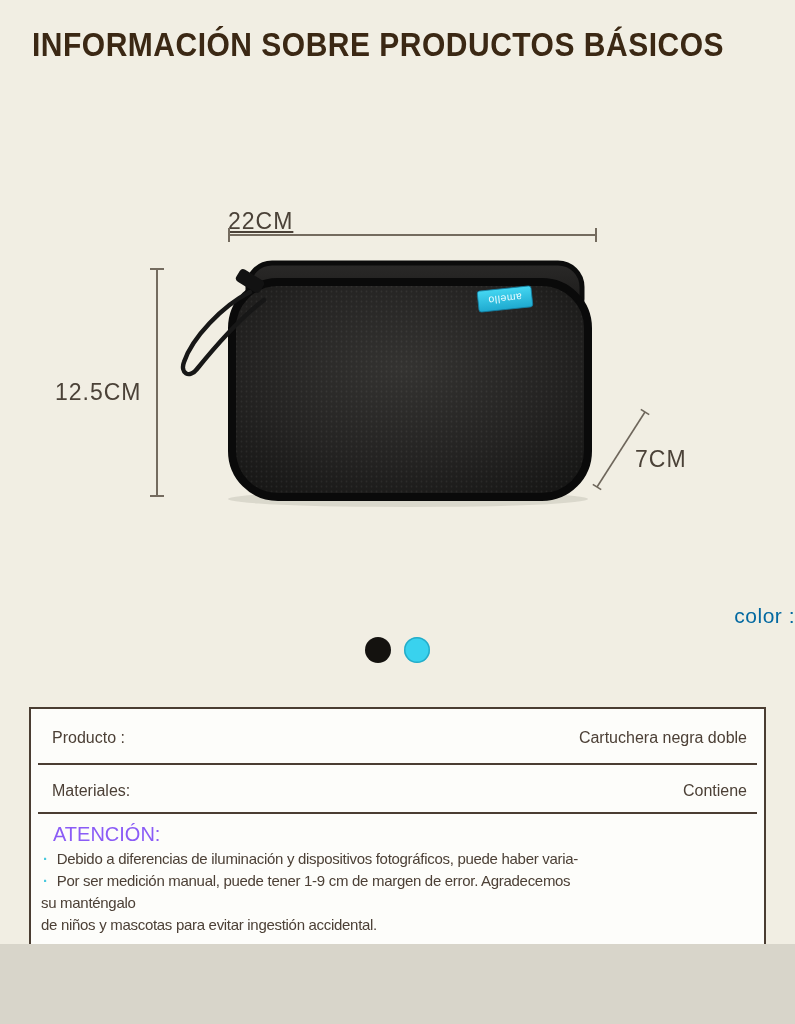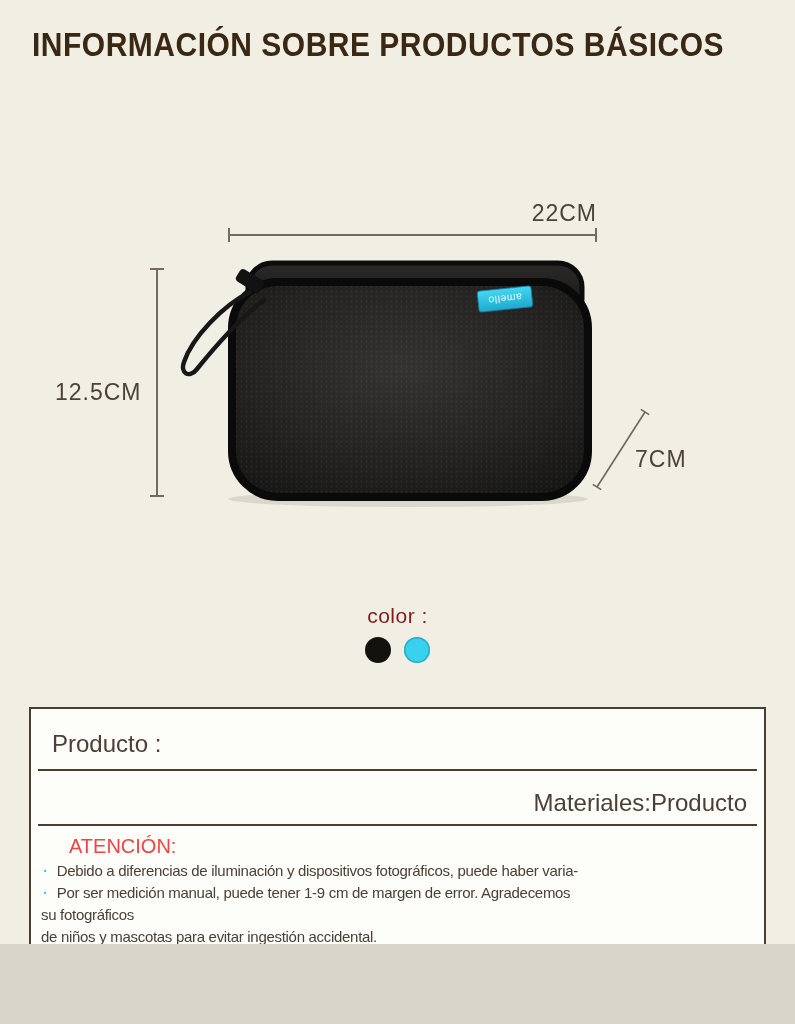--- a/index.html
+++ b/index.html
@@ -9,50 +9,50 @@
     font-family:"Liberation Sans",sans-serif;color:#4c4036;
   }
   
   .page-title{
     position:absolute;left:32px;top:26px;margin:0;
     font-size:30px;font-weight:bold;letter-spacing:.5px;white-space:nowrap;
     color:#3b2814;transform:scale(1.0,1.12);transform-origin:left top;
   }
   
   .dim-label{position:absolute;font-size:23px;letter-spacing:1px;color:#4b4238;text-align:right;}
-  .dim-w-label{left:228px;top:200px;width:369px;text-align:right;}
+  .dim-w-label{left:228px;top:208px;width:369px;text-align:left;text-decoration:underline;}
   .dim-h-label{left:55px;top:379px;}
   .dim-d-label{left:635px;top:446px;}
   .dim-w-line{position:absolute;left:228px;top:234px;width:369px;height:2px;background:#746b5f;}
   .dim-w-line::before,.dim-w-line::after{
     content:"";position:absolute;top:-6px;width:2px;height:14px;background:#746b5f;}
   .dim-w-line::before{left:0;} .dim-w-line::after{right:0;}
   .dim-h-line{position:absolute;left:156px;top:268px;width:2px;height:229px;background:#746b5f;}
   .dim-h-line::before,.dim-h-line::after{
     content:"";position:absolute;left:-6px;width:14px;height:2px;background:#746b5f;}
   .dim-h-line::before{top:0;} .dim-h-line::after{bottom:0;}
   .photo-svg{position:absolute;left:110px;top:250px;width:560px;height:270px;}
   
-  .color-label{position:absolute;left:0;right:0;top:604px;text-align:center;
-    font-size:21px;color:#7f1d1d;letter-spacing:.5px;}
+  .color-label{position:absolute;left:0;right:0;top:604px;text-align:right;
+    font-size:21px;color:#0369a1;letter-spacing:.5px;}
   .swatch-row{position:absolute;left:0;right:0;top:637px;display:flex;
     justify-content:center;align-items:center;gap:13px;}
   .sw{width:26px;height:26px;border-radius:50%;display:inline-block;}
   .sw-cyan{box-shadow:inset 0 0 0 1.5px rgba(20,140,170,.55);}
   
   .info-box{
     position:absolute;left:29px;top:707px;width:737px;height:278px;
     box-sizing:border-box;border:2px solid #4a3d32;background:#fdfdfa;
   }
   .irow{display:flex;justify-content:space-between;align-items:center;
-    padding:10px 17px 0 21px;font-size:24px;color:#4c4036;}
-  .irow-1{height:50px;} .irow-2{height:43px;justify-content:flex-end;}
+    padding:4px 17px 0 21px;font-size:16px;color:#4c4036;}
+  .irow-1{height:50px;} .irow-2{height:43px;}
   .divider{height:2px;background:#4a3d32;margin:0 7px;}
   .notice{padding:6px 10px 0 10px;}
-  .notice-heading{font-size:20px;margin:3px 0 2px 28px;color:#ef4444;}
+  .notice-heading{font-size:20px;margin:3px 0 2px 12px;color:#8b5cf6;}
   .nline{font-size:15px;line-height:22px;letter-spacing:-.3px;
     white-space:nowrap;color:#4c4036;}
   .bullet{color:#47c9de;font-weight:bold;margin:0 9px 0 2px;}
 </style>
 </head>
 <body>
 
 <div class="page">
 
   <h1 class="page-title" style="color: rgb(59, 40, 20);">INFORMACIÓN SOBRE PRODUCTOS BÁSICOS</h1>
@@ -109,37 +109,38 @@
 
   <div class="color-label">color :</div>
   <div class="swatch-row">
     <span class="sw" style="background-color: rgb(20, 18, 15);"></span>
     <span class="sw sw-cyan" style="background-color: rgb(57, 210, 238);"></span>
   </div>
 
   <div class="info-box">
     <div class="irow irow-1">
       <span>Producto :</span>
+      <span>Cartuchera negra doble</span>
     </div>
     <div class="divider"></div>
     <div class="irow irow-2">
       <span>Materiales:</span>
-      <span>Producto</span>
+      <span>Contiene</span>
     </div>
     <div class="divider"></div>
 
     <div class="notice">
       <div class="notice-heading">ATENCIÓN:</div>
 
       <div class="nline">
         <span class="bullet">·</span><span>Debido a diferencias de iluminación y dispositivos fotográficos, puede haber varia-</span>
       </div>
 
       <div class="nline">
         <span class="bullet">·</span><span>Por ser medición manual, puede tener 1-9 cm de margen de error. Agradecemos</span>
       </div>
-      <div class="nline">su fotográficos</div>
+      <div class="nline">su manténgalo</div>
 
       <div class="nline">de niños y mascotas para evitar ingestión accidental.</div>
     </div>
   </div>
 
 </div>
 
 </body></html>

